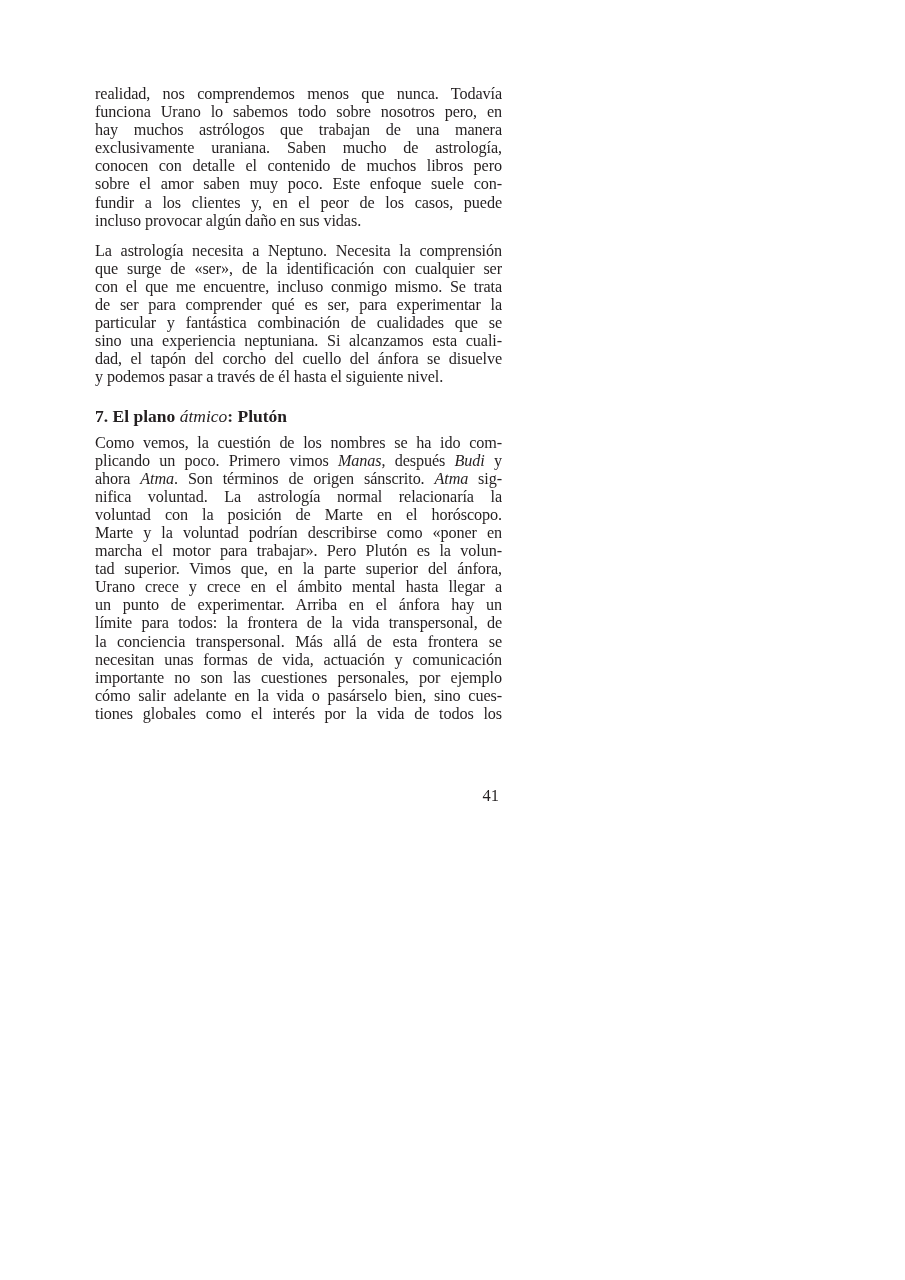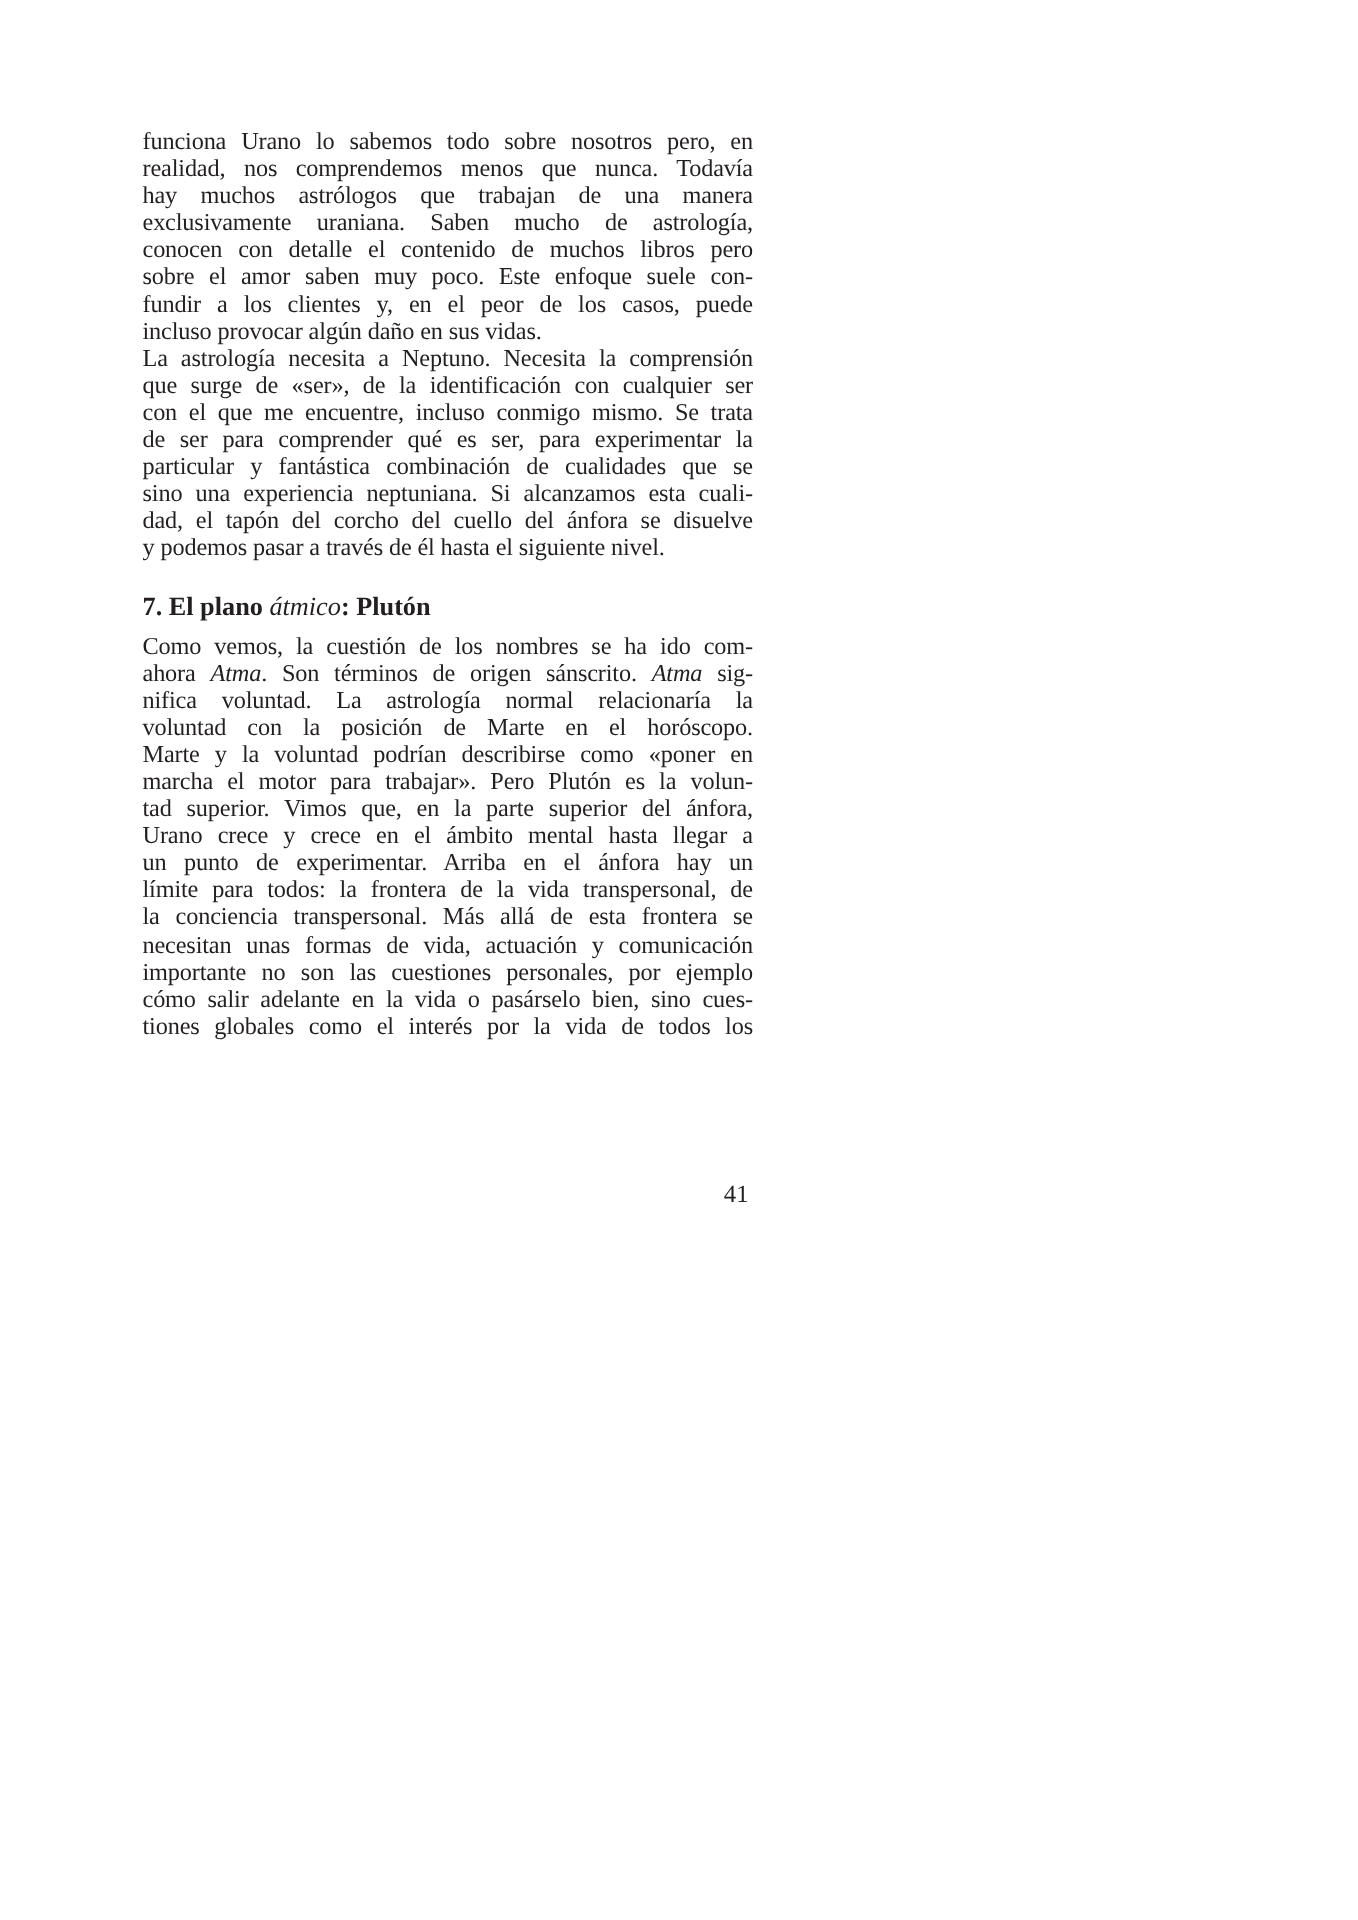--- a/index.html
+++ b/index.html
@@ -23,20 +23,21 @@
     }
     .para {
       margin: 0;
       font-size: 16.2px;
       line-height: 18.1px;
       text-align: justify;
       hyphens: manual;
       letter-spacing: -0.1px;
     }
     .para + .para {
+      margin-top: 12px;
     }
     .line {
       display: block;
       text-align: justify;
       text-align-last: justify;
       white-space: nowrap;
       height: 18.1px;
     }
     .line.last {
       text-align-last: left;
@@ -61,22 +62,22 @@
       font-size: 16.5px;
       line-height: 18px;
     }
   </style>
 </head>
 <body>
 
 <div class="page-column">
 
   <p class="para">
+    <span class="line">realidad, nos comprendemos menos que nunca. Todavía</span>
     <span class="line">funciona Urano lo sabemos todo sobre nosotros pero, en</span>
-    <span class="line">realidad, nos comprendemos menos que nunca. Todavía</span>
     <span class="line">hay muchos astrólogos que trabajan de una manera</span>
     <span class="line">exclusivamente uraniana. Saben mucho de astrología,</span>
     <span class="line">conocen con detalle el contenido de muchos libros pero</span>
     <span class="line">sobre el amor saben muy poco. Este enfoque suele con-</span>
     <span class="line">fundir a los clientes y, en el peor de los casos, puede</span>
     <span class="line last">incluso provocar algún daño en sus vidas.</span>
   </p>
 
   <p class="para">
     <span class="line">La astrología necesita a Neptuno. Necesita la comprensión</span>
@@ -86,20 +87,21 @@
     <span class="line">particular y fantástica combinación de cualidades que se</span>
     <span class="line">sino una experiencia neptuniana. Si alcanzamos esta cuali-</span>
     <span class="line">dad, el tapón del corcho del cuello del ánfora se disuelve</span>
     <span class="line last">y podemos pasar a través de él hasta el siguiente nivel.</span>
   </p>
 
   <h2 class="heading"><span>7. El plano </span><em>átmico</em><span>: Plutón</span></h2>
 
   <p class="para" id="section-para">
       <span class="line">Como vemos, la cuestión de los nombres se ha ido com-</span>
+      <span class="line">plicando un poco. Primero vimos <em>Manas</em>, después <em>Budi</em> y</span>
       <span class="line">ahora <em>Atma</em>. Son términos de origen sánscrito. <em>Atma</em> sig-</span>
       <span class="line">nifica voluntad. La astrología normal relacionaría la</span>
       <span class="line">voluntad con la posición de Marte en el horóscopo.</span>
       <span class="line">Marte y la voluntad podrían describirse como «poner en</span>
       <span class="line">marcha el motor para trabajar». Pero Plutón es la volun-</span>
       <span class="line">tad superior. Vimos que, en la parte superior del ánfora,</span>
       <span class="line">Urano crece y crece en el ámbito mental hasta llegar a</span>
       <span class="line">un punto de experimentar. Arriba en el ánfora hay un</span>
       <span class="line">límite para todos: la frontera de la vida transpersonal, de</span>
       <span class="line">la conciencia transpersonal. Más allá de esta frontera se</span>

